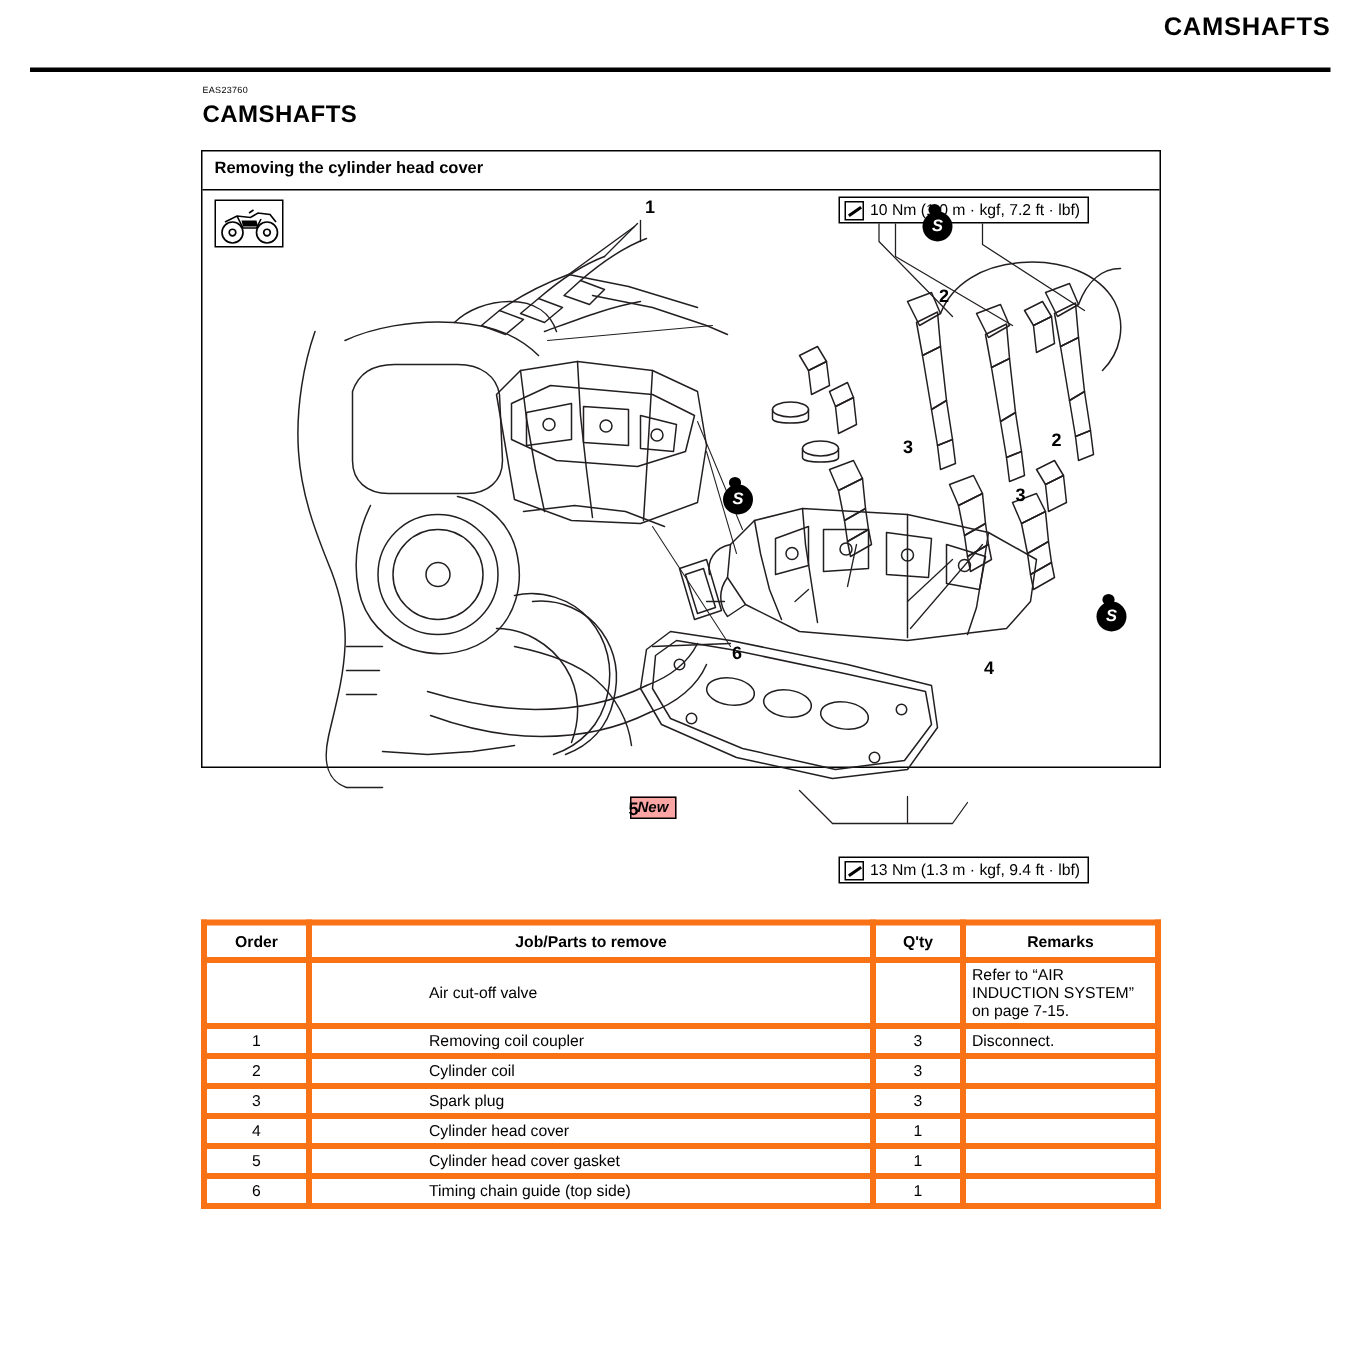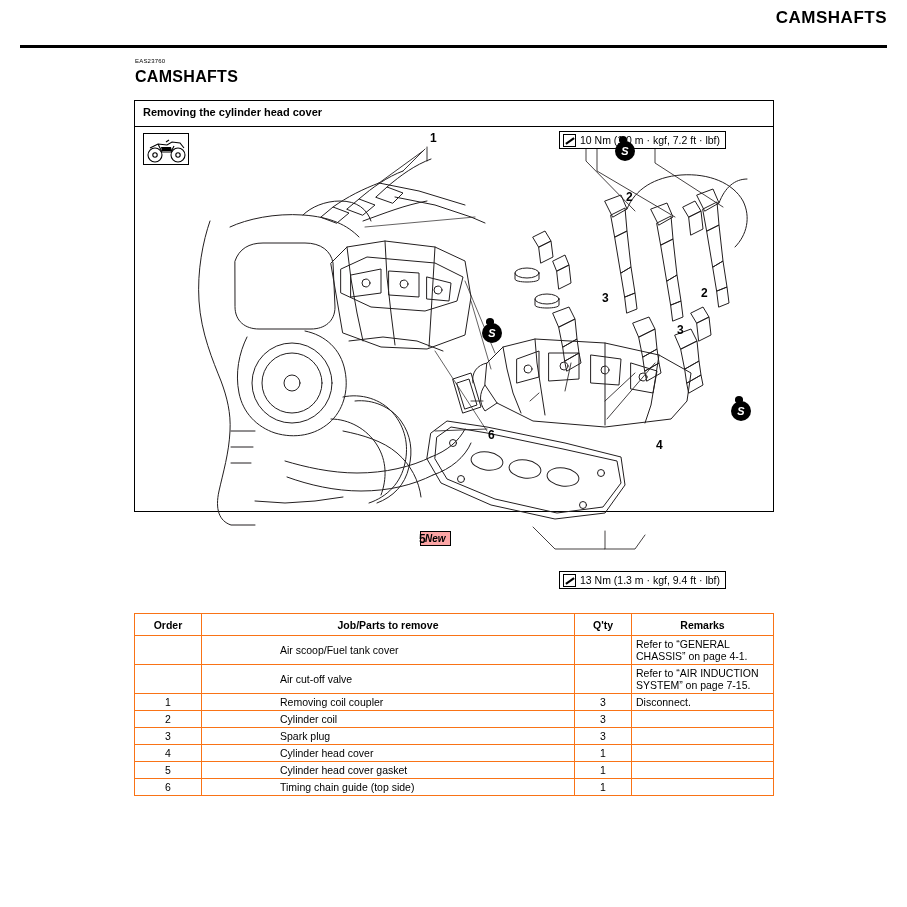--- a/index.html
+++ b/index.html
@@ -173,21 +173,21 @@
   
   table.parts {
     position: absolute;
     left: 134px;
     top: 613px;
     width: 640px;
     border-collapse: collapse;
     font-size: 10.5px;
   }
   table.parts th, table.parts td {
-    border: 1px solid #f97316;
+    border: 4px solid #f97316;
     padding: 2px 4px;
     vertical-align: middle;
   }
   table.parts th {
     font-weight: bold;
     text-align: center;
     height: 17px;
   }
   .c-order { width: 58px; text-align: center; }
   .c-job   { width: 290px; padding-left: 78px !important; }
@@ -423,26 +423,20 @@
     <tr>
       <th class="c-order">Order</th>
       <th class="c-job" style="padding-left:4px !important;">Job/Parts to remove</th>
       <th class="c-qty">Q'ty</th>
       <th class="c-rem">Remarks</th>
     </tr>
   </thead>
   <tbody>
     <tr>
       <td class="c-order"></td>
-      <td class="c-job">Air scoop/Fuel tank cover</td>
-      <td class="c-qty"></td>
-      <td class="c-rem rem2">Refer to “GENERAL CHASSIS” on page 4-1.</td>
-    </tr>
-    <tr>
-      <td class="c-order"></td>
       <td class="c-job">Air cut-off valve</td>
       <td class="c-qty"></td>
       <td class="c-rem rem2">Refer to “AIR INDUCTION SYSTEM” on page 7-15.</td>
     </tr>
     <tr>
       <td class="c-order">1</td>
       <td class="c-job">Removing coil coupler</td>
       <td class="c-qty">3</td>
       <td class="c-rem">Disconnect.</td>
     </tr>

